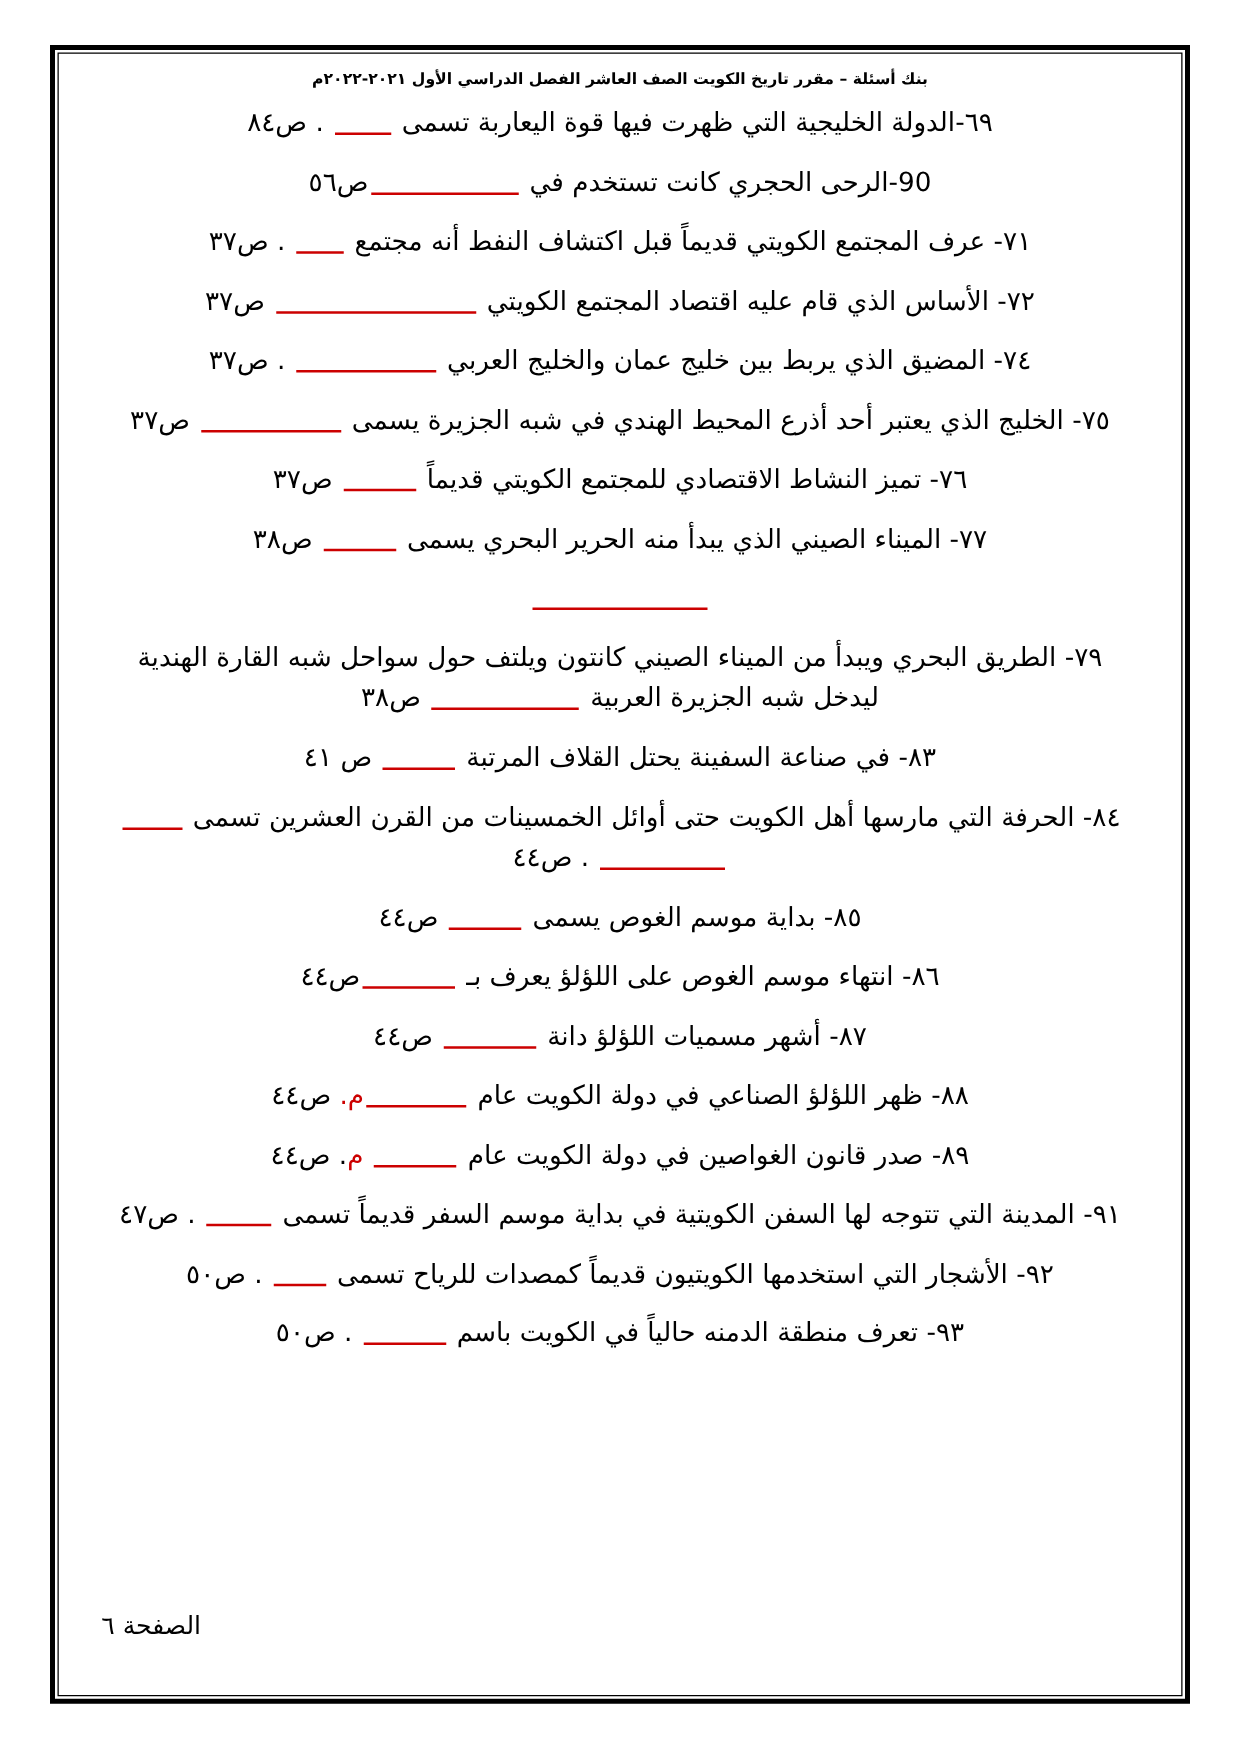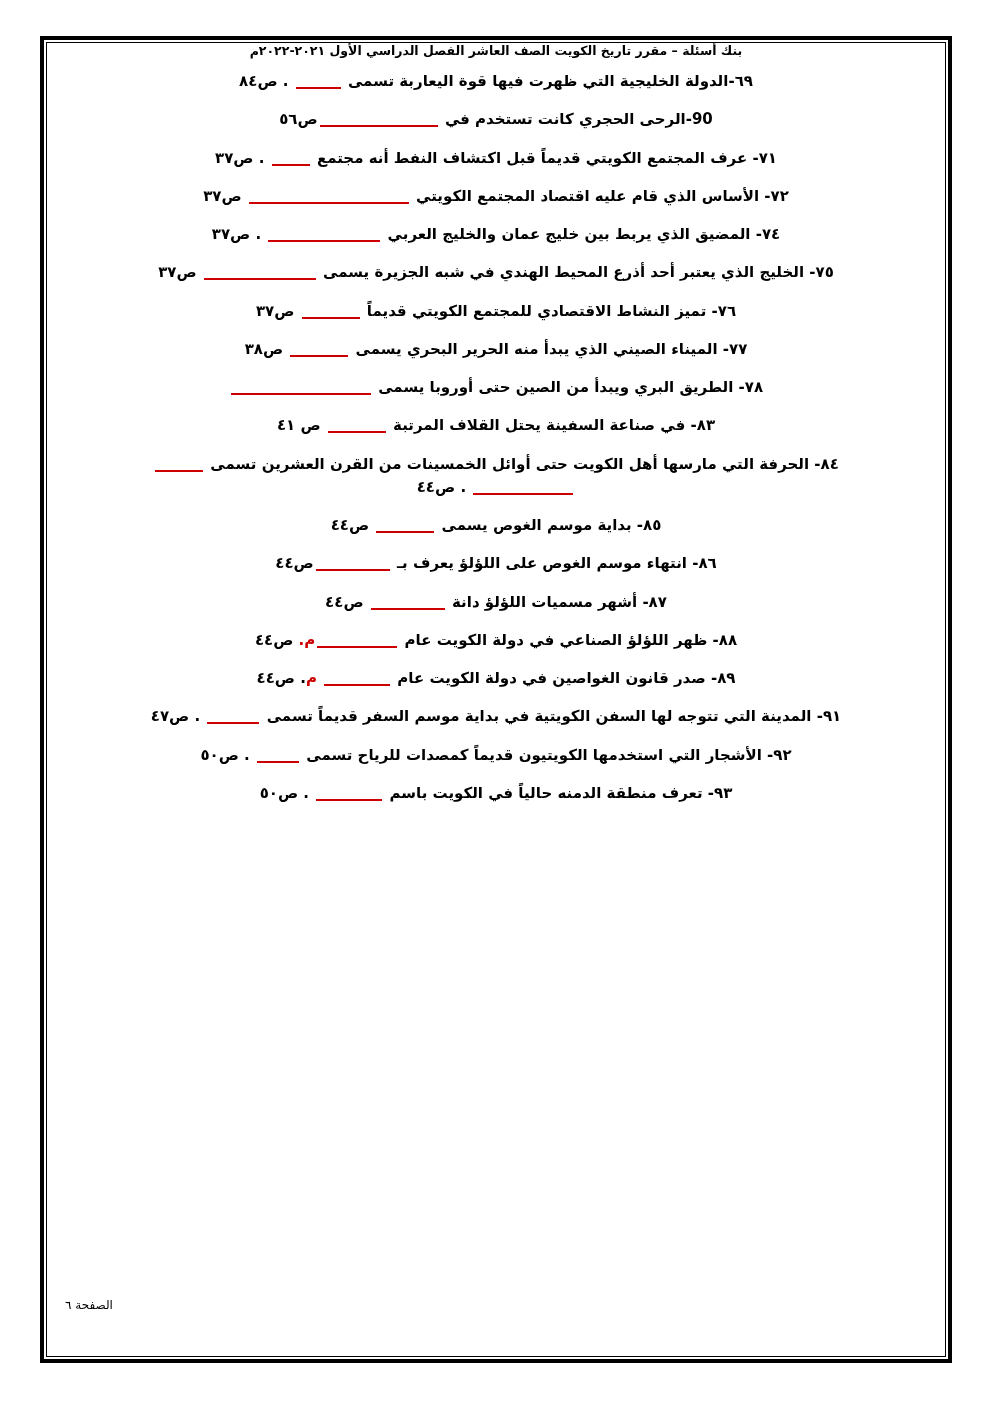--- a/index.html
+++ b/index.html
@@ -16,75 +16,76 @@
   .frame-outer {
     position: absolute;
     top: 36px; left: 40px; right: 40px; bottom: 40px;
     border: 4px solid var(--frame, #000);
     padding: 2px;
   }
   .frame-inner {
     width: 100%; height: 100%;
     border: 1px solid var(--frame, #000);
     position: relative;
-    padding: 0 26px 10px 26px;
+    padding: 12px 26px 10px 26px;
   }
   .doc-header {
     direction: rtl;
     text-align: center;
     font-size: 12.5px;
     font-weight: bold;
     margin-bottom: 12px;
     white-space: nowrap;
   }
   .questions {
     direction: rtl;
     text-align: center;
   }
   .question {
-    font-size: 15px;
-    font-weight: bold;
+    font-size: 21px;
+    font-weight: normal;
     line-height: 1.55;
     margin-bottom: 15px;
   }
   .blank {
     display: inline-block;
     height: 5px;
     border-bottom: 2.5px solid var(--red, #cc0000);
     vertical-align: -3px;
     margin: 0 2px;
   }
   .red-text { color: var(--red, #cc0000); }
   .doc-footer {
     position: absolute;
     bottom: 44px;
-    left: 18px;
+    left: 34px;
     direction: rtl;
-    font-size: 12px;
+    font-size: 20px;
     font-weight: normal;
   }
 </style>
 </head>
 <body style="background: rgb(255, 255, 255); color: rgb(0, 0, 0);">
 
 <div class="frame-outer">
   <div class="frame-inner">
 
     <div class="doc-header">بنك أسئلة – مقرر تاريخ الكويت الصف العاشر الفصل الدراسي الأول ٢٠٢١-٢٠٢٢م</div>
 
     <div class="questions">
         <div class="question"><span>٦٩-الدولة الخليجية التي ظهرت فيها قوة اليعاربة تسمى </span><span class="blank" style="width: 45px;"></span><span> . ص٨٤</span></div>
         <div class="question"><span>90-الرحى الحجري كانت تستخدم في </span><span class="blank" style="width: 118px;"></span><span>ص٥٦</span></div>
         <div class="question"><span>٧١- عرف المجتمع الكويتي قديماً قبل اكتشاف النفط أنه مجتمع </span><span class="blank" style="width: 38px;"></span><span> . ص٣٧</span></div>
         <div class="question"><span>٧٢- الأساس الذي قام عليه اقتصاد المجتمع الكويتي </span><span class="blank" style="width: 160px;"></span><span> ص٣٧</span></div>
         <div class="question"><span>٧٤- المضيق الذي يربط بين خليج عمان والخليج العربي </span><span class="blank" style="width: 112px;"></span><span> . ص٣٧</span></div>
         <div class="question"><span>٧٥- الخليج الذي يعتبر أحد أذرع المحيط الهندي في شبه الجزيرة يسمى </span><span class="blank" style="width: 112px;"></span><span> ص٣٧</span></div>
         <div class="question"><span>٧٦- تميز النشاط الاقتصادي للمجتمع الكويتي قديماً </span><span class="blank" style="width: 58px;"></span><span> ص٣٧</span></div>
         <div class="question"><span>٧٧- الميناء الصيني الذي يبدأ منه الحرير البحري يسمى </span><span class="blank" style="width: 58px;"></span><span> ص٣٨</span></div>
-        <div class="question"><span>٧٨- الطريق البري ويبدأ من الصين حتى أوروبا يسمى </span><span class="blank" style="width: 140px;"></span></div>
+        <div class="question"><span class="blank" style="width: 140px;"></span></div>
+        <div class="question"><span>٧٩- الطريق البحري ويبدأ من الميناء الصيني كانتون ويلتف حول سواحل شبه القارة الهندية</span><br><span>ليدخل شبه الجزيرة العربية </span><span class="blank" style="width: 118px;"></span><span> ص٣٨</span></div>
         <div class="question"><span>٨٣- في صناعة السفينة يحتل القلاف المرتبة </span><span class="blank" style="width: 58px;"></span><span> ص ٤١</span></div>
         <div class="question"><span>٨٤- الحرفة التي مارسها أهل الكويت حتى أوائل الخمسينات من القرن العشرين تسمى </span><span class="blank" style="width: 48px;"></span><br><span class="blank" style="width: 100px;"></span><span> . ص٤٤</span></div>
         <div class="question"><span>٨٥- بداية موسم الغوص يسمى </span><span class="blank" style="width: 58px;"></span><span> ص٤٤</span></div>
         <div class="question"><span>٨٦- انتهاء موسم الغوص على اللؤلؤ يعرف بـ </span><span class="blank" style="width: 74px;"></span><span>ص٤٤</span></div>
         <div class="question"><span>٨٧- أشهر مسميات اللؤلؤ دانة </span><span class="blank" style="width: 74px;"></span><span> ص٤٤</span></div>
         <div class="question"><span>٨٨- ظهر اللؤلؤ الصناعي في دولة الكويت عام </span><span class="blank" style="width: 80px;"></span><span class="red-text">م.</span><span> ص٤٤</span></div>
         <div class="question"><span>٨٩- صدر قانون الغواصين في دولة الكويت عام </span><span class="blank" style="width: 66px;"></span><span class="red-text"> م</span><span>. ص٤٤</span></div>
         <div class="question"><span>٩١- المدينة التي تتوجه لها السفن الكويتية في بداية موسم السفر قديماً تسمى </span><span class="blank" style="width: 52px;"></span><span> . ص٤٧</span></div>
         <div class="question"><span>٩٢- الأشجار التي استخدمها الكويتيون قديماً كمصدات للرياح تسمى </span><span class="blank" style="width: 42px;"></span><span> . ص٥٠</span></div>
         <div class="question"><span>٩٣- تعرف منطقة الدمنه حالياً في الكويت باسم </span><span class="blank" style="width: 66px;"></span><span> . ص٥٠</span></div>

